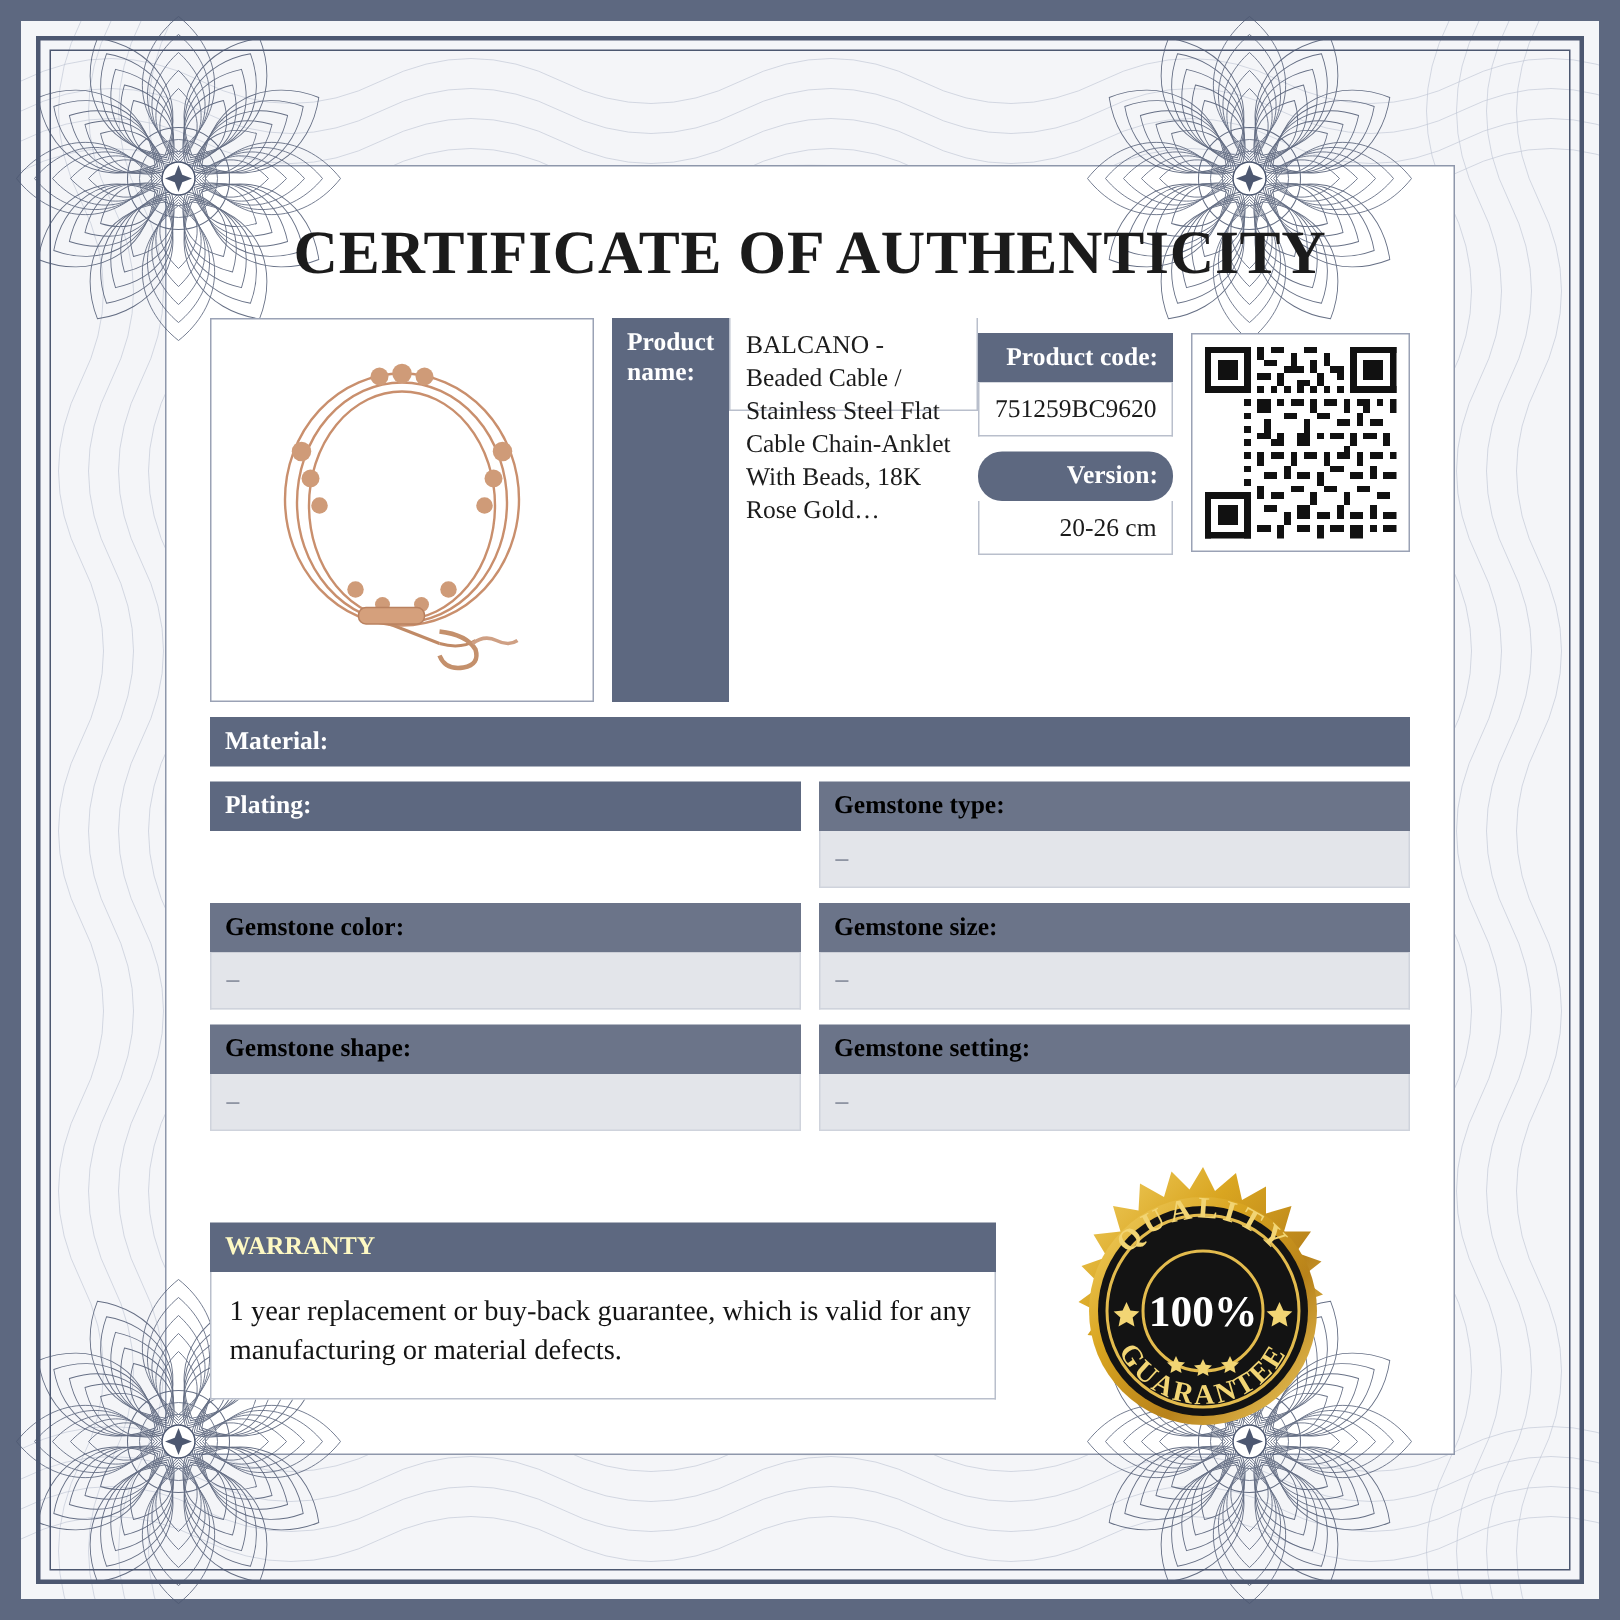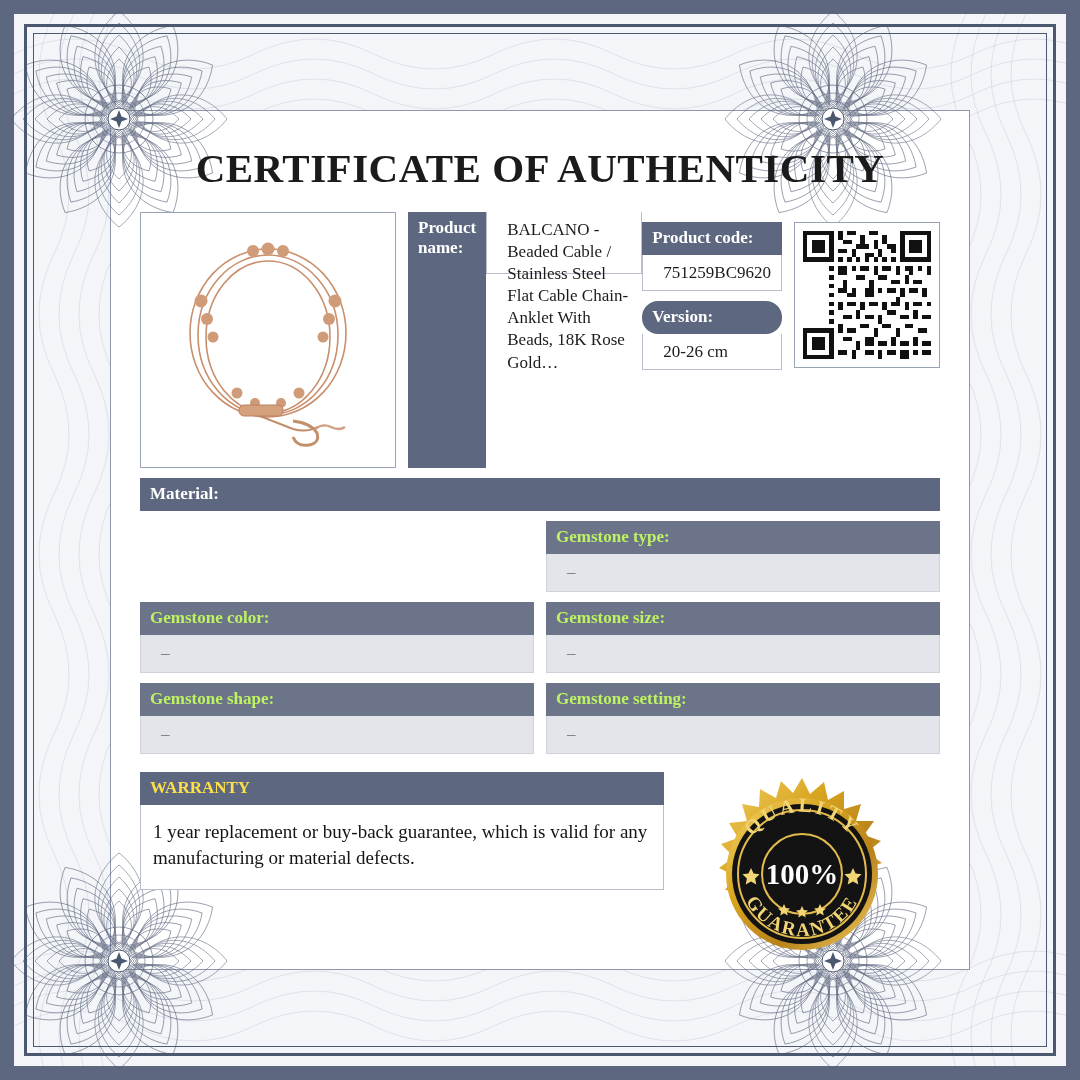--- a/index.html
+++ b/index.html
@@ -107,41 +107,41 @@
   .fld-head {
     background: #5d6880;
     color: #ffffff;
     font-weight: bold;
     font-size: 17px;
     padding: 6px 10px 7px 10px;
     box-sizing: border-box;
   }
   .fld-head.dim {
     background: #6b7489;
-    color: #bef264;
+    color: #000000;
   }
   .fld-val {
     background: #ffffff;
     border: 1px solid #b9bfcc;
     border-top: none;
     color: #1b1b1b;
     font-size: 17px;
-    padding: 7px 10px 8px 20px;
+    padding: 7px 10px 8px 10px;
     box-sizing: border-box;
     line-height: 1.3;
   }
   .fld-val.dim {
     background: #e3e5ea;
     color: #6e7587;
     border-color: #cfd3dc;
   }
 
   .name-val { height: 62px; }
 
-  .mid-row { display: flex; margin-top: 10px; }
+  .mid-row { display: flex; margin-top: 10px; text-align: right; }
   .mid-left { flex: 1; }
   .code-val { height: 36px; }
   .version-head { margin-top: 10px; border-radius: 16px; }
   .version-val { height: 36px; }
 
   .qr-box {
     width: 146px;
     height: 146px;
     margin-left: 12px;
     border: 1px solid #9aa2b5;
@@ -160,24 +160,25 @@
   .warranty-wrap {
     display: flex;
     margin-top: 18px;
     align-items: flex-start;
   }
   .warranty-box {
     width: 524px;
   }
   .warr-head {
     background: #5d6880;
-    color: #fde047;
+    color: #fef9c3;
     font-weight: bold;
     font-size: 17px;
     padding: 6px 10px 7px 10px;
+    margin-top: 43px;
   }
   .warr-body {
     border: 1px solid #b9bfcc;
     border-top: none;
     background: #fff;
     padding: 14px 12px 18px 12px;
     font-size: 19px;
     font-weight: normal;
     line-height: 1.35;
     color: #141414;
@@ -554,20 +555,21 @@
         </div>
       </div>
     </div>
 
     <div class="full-row">
       <div class="fld-head">Material:</div>
     </div>
 
     <div class="two-col">
       <div>
+        <div class="fld-head">Plating:</div>
       </div>
       <div>
         <div class="fld-head dim">Gemstone type:</div>
         <div class="fld-val dim">–</div>
       </div>
     </div>
 
     <div class="two-col">
       <div>
         <div class="fld-head dim">Gemstone color:</div>

